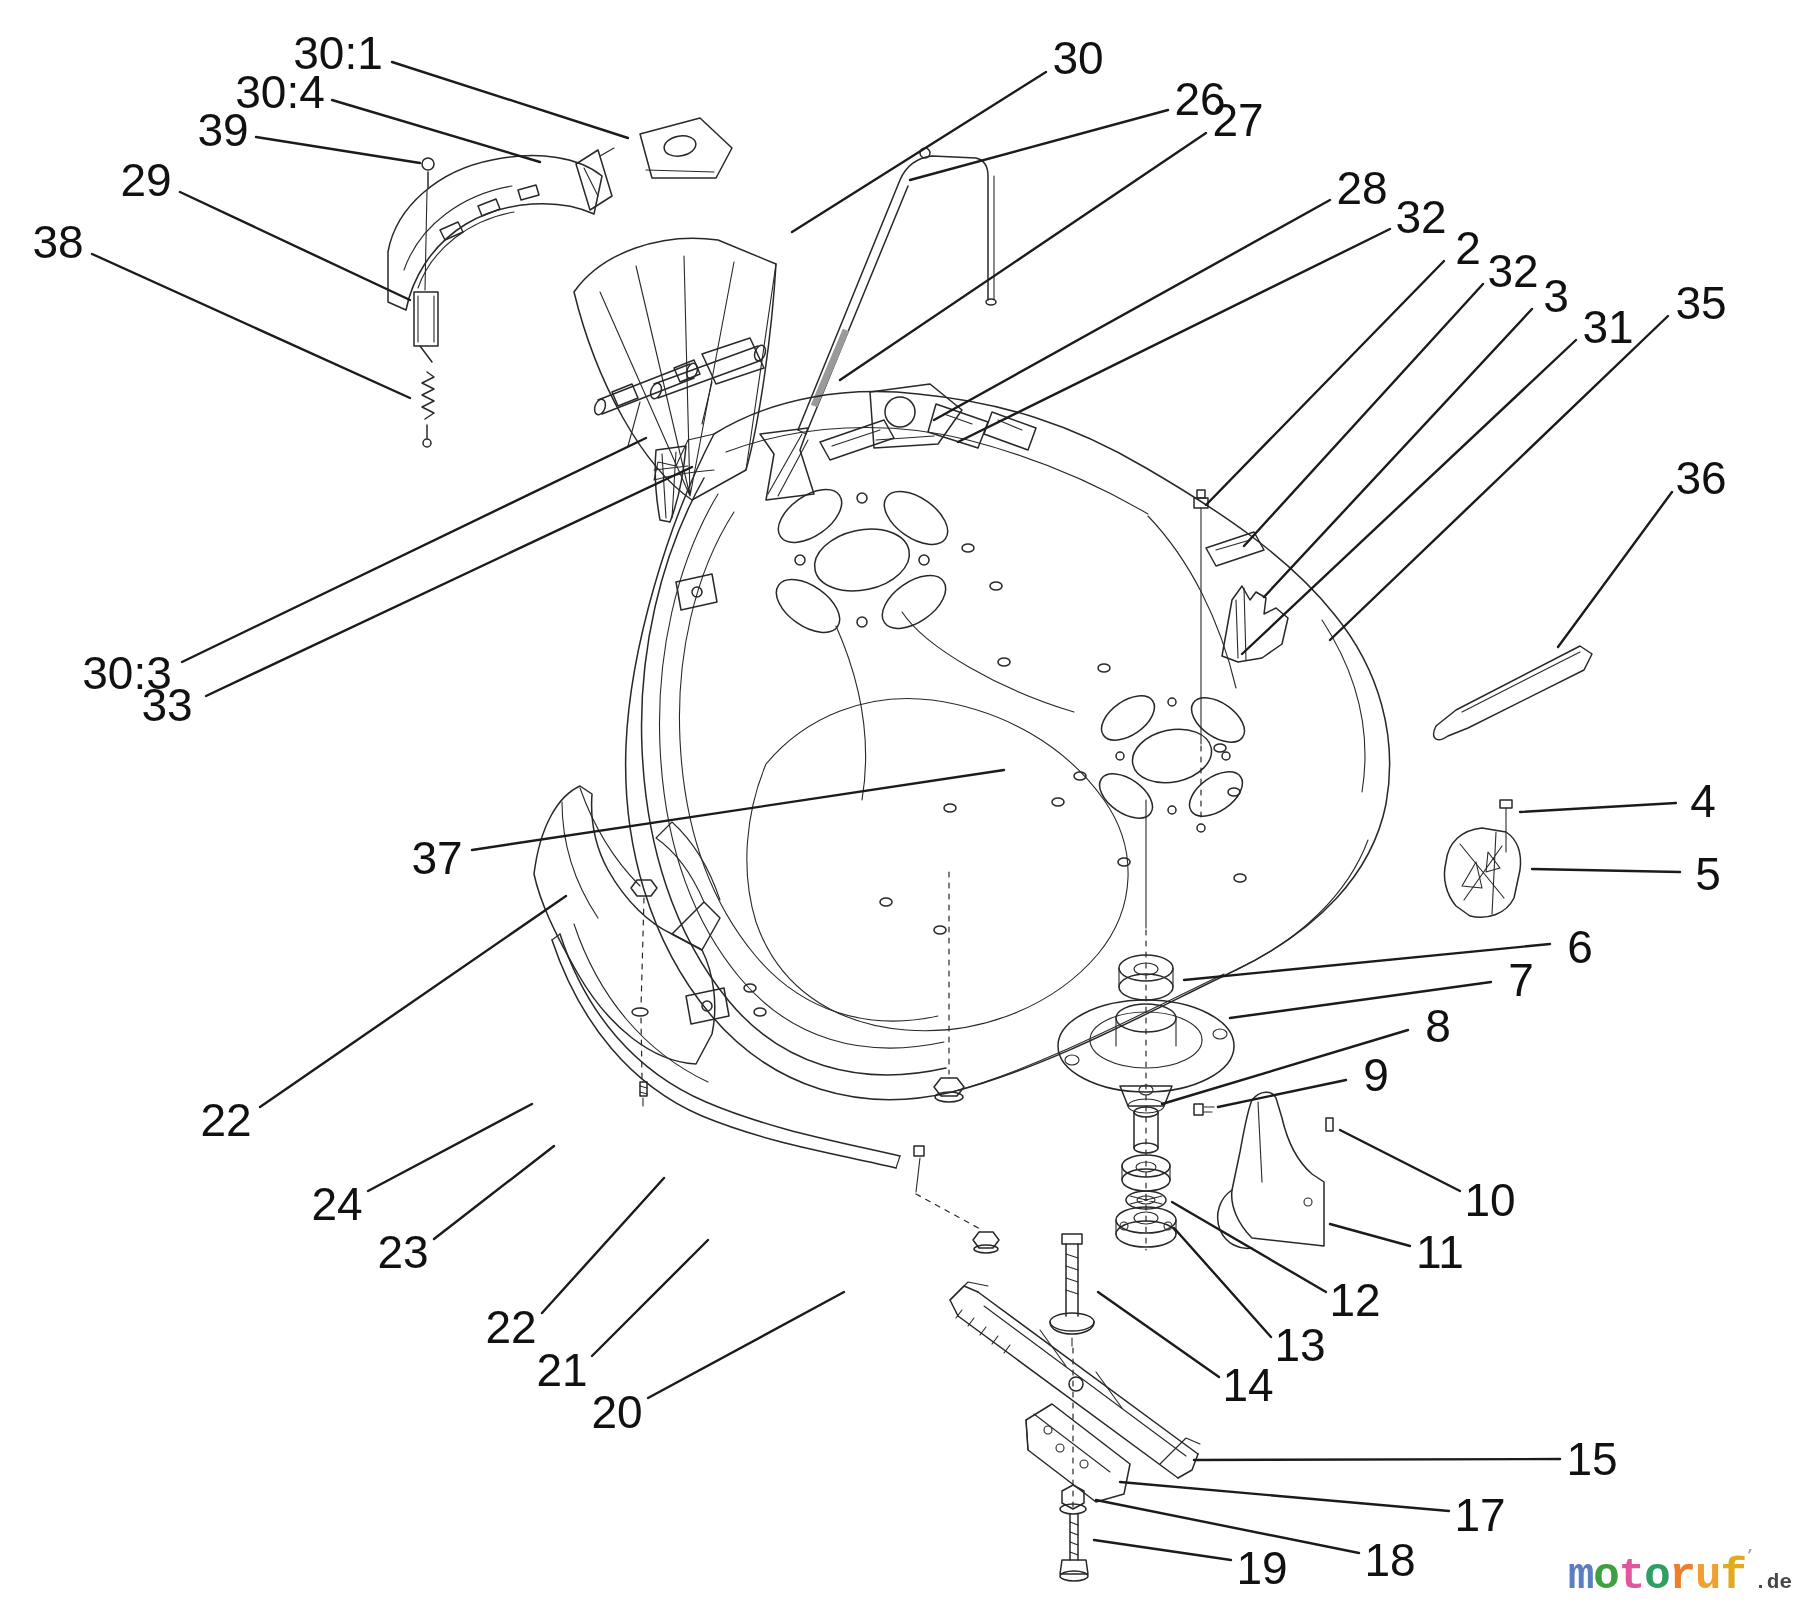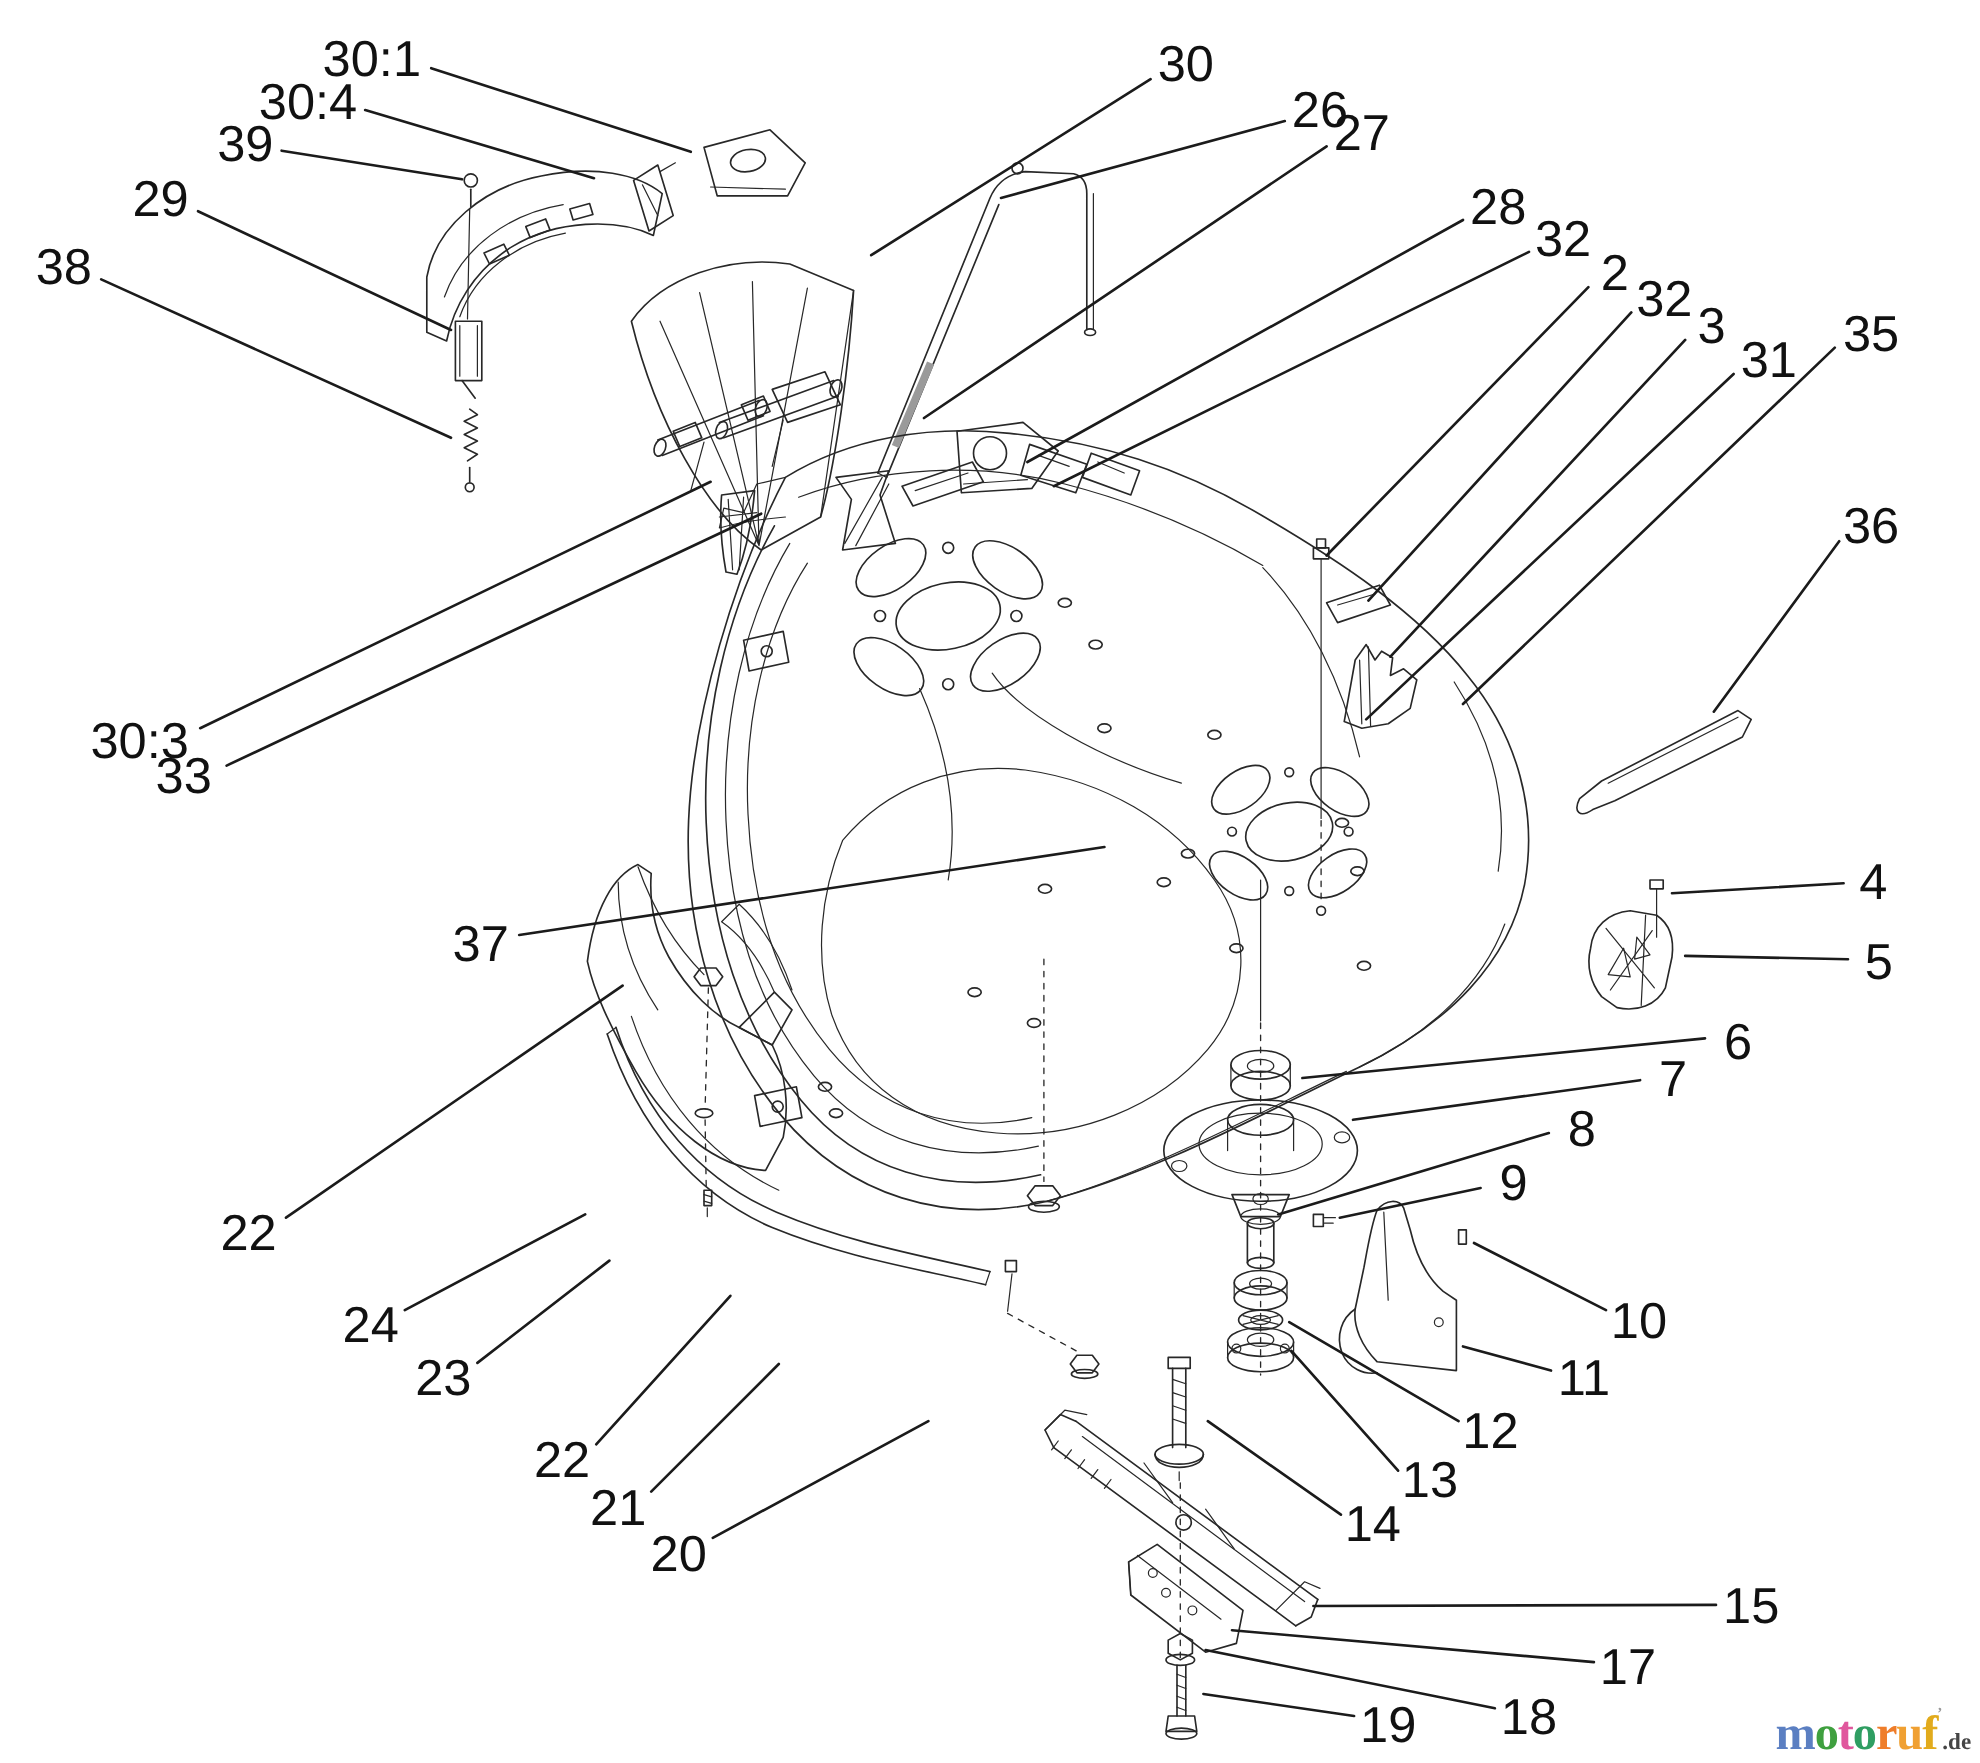--- a/index.html
+++ b/index.html
@@ -9,21 +9,21 @@
   .stage svg{position:absolute;left:0;top:0;}
   
   svg .draw *{fill:none;stroke:var(--ink,#282828);stroke-width:1.5;stroke-linecap:round;stroke-linejoin:round;}
   svg .draw .thin{stroke-width:1.1;}
   svg .draw .dash{stroke-dasharray:5 6;stroke-width:1.2;}
   svg .draw .shade{stroke:#9a9a9a;stroke-width:7;stroke-linecap:butt;}
   svg .callout{font-family:"Liberation Sans",sans-serif;font-size:46px;font-weight:500;
                fill:#111;stroke:none;text-anchor:middle;dominant-baseline:central;}
   svg .leader{stroke:#1b1b1b;stroke-width:2.4;stroke-linecap:round;}
   
-  .watermark{position:absolute;right:8px;bottom:5px;font-family:Liberation Serif, serif;
+  .watermark{position:absolute;right:8px;bottom:5px;font-family:Liberation Mono, monospace;
              font-weight:700;font-size:44px;line-height:1;letter-spacing:-1px;user-select:none;}
   .watermark .wm-tm{font-size:14px;color:#9a9a9a;vertical-align:28px;letter-spacing:0;}
   .watermark .wm-suffix{font-size:21px;font-weight:700;color:#454545;letter-spacing:0;}
 </style>
 </head>
 <body>
 
 <div class="stage">
   <svg width="1800" height="1603" viewBox="0 0 1800 1603">
 

